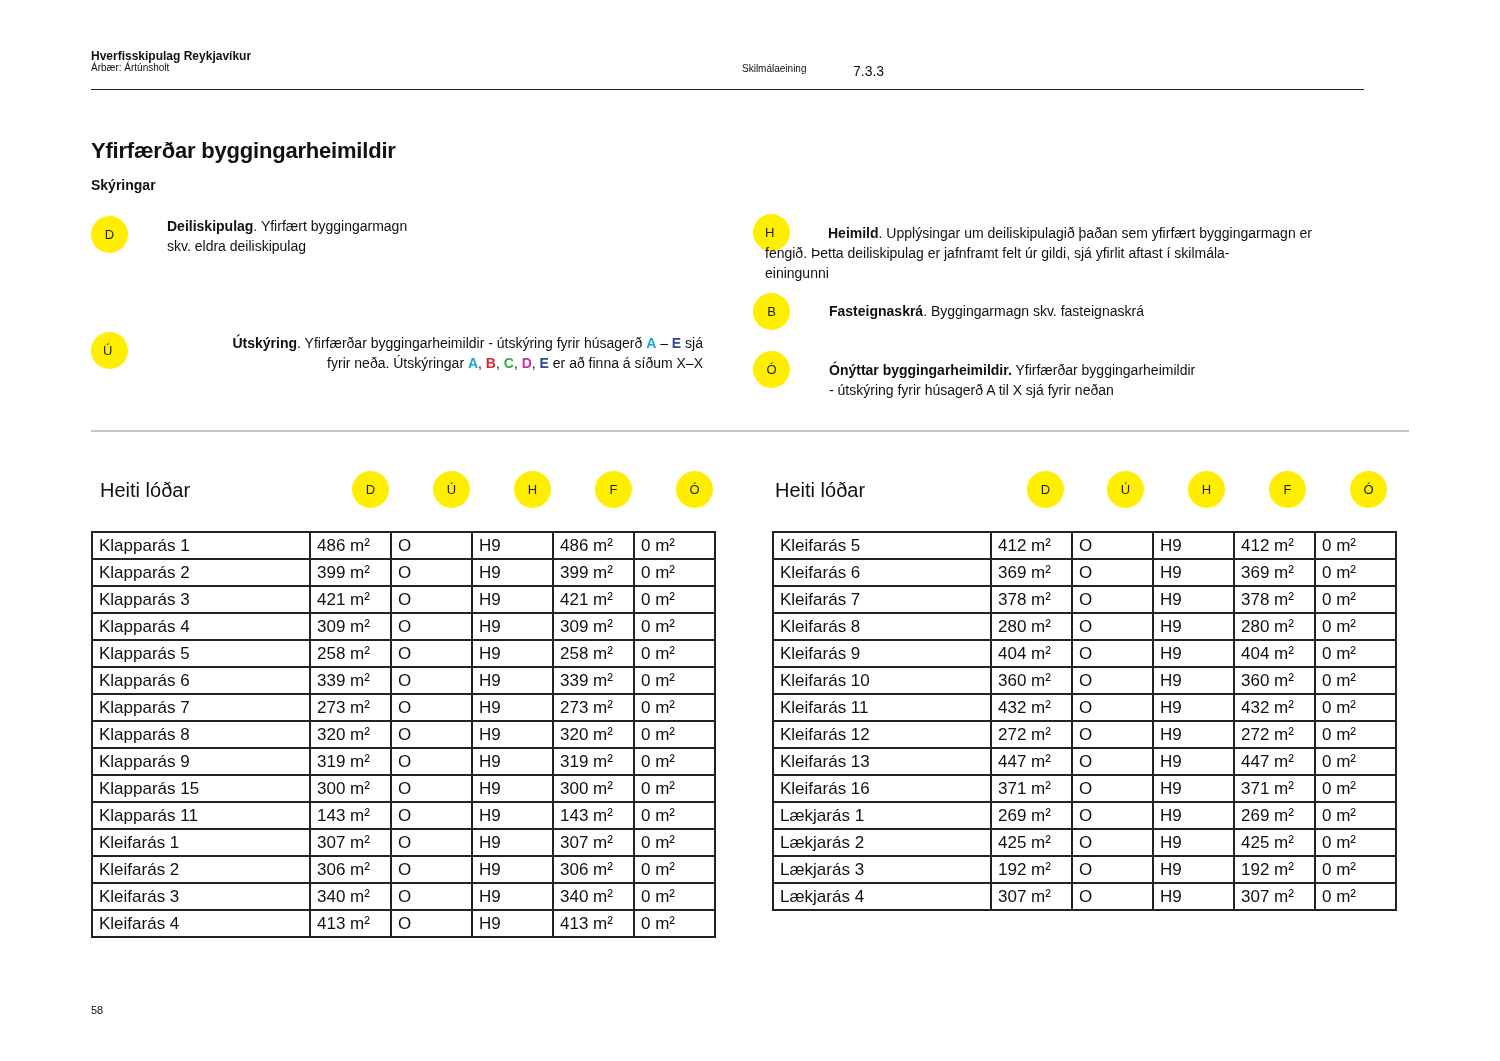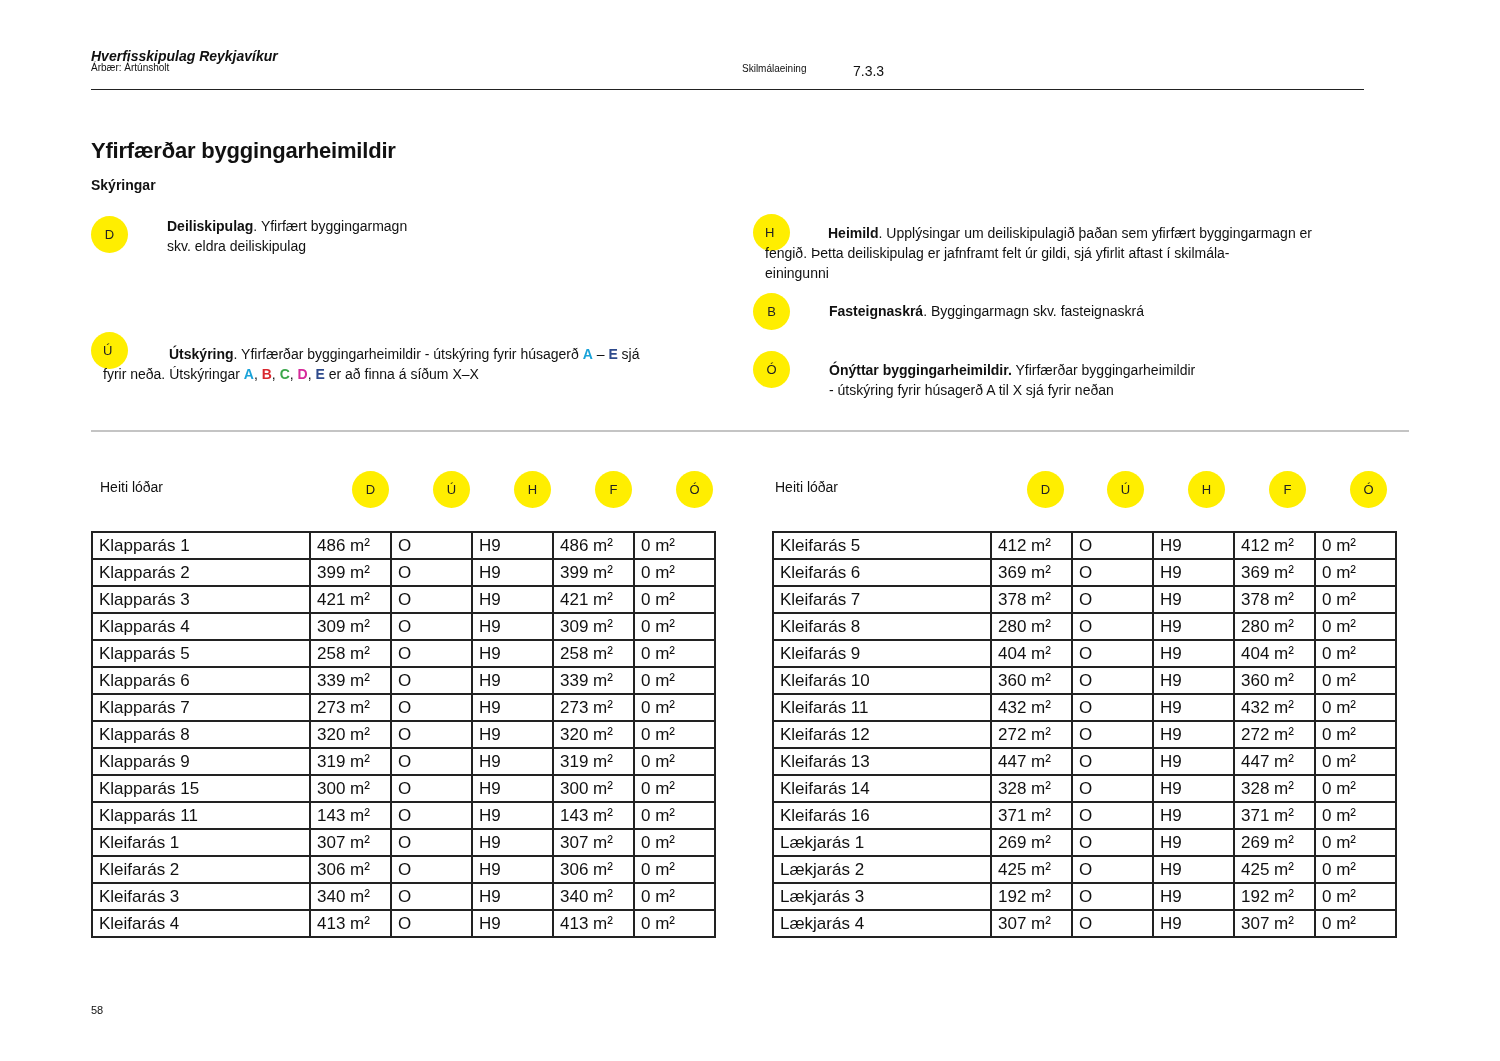--- a/index.html
+++ b/index.html
@@ -1,40 +1,40 @@
 <!DOCTYPE html>
 <html><head>
 <meta charset="utf-8">
 <style>
   html, body { margin: 0; padding: 0; background: #ffffff; }
   body { width: 1500px; height: 1061px; position: relative; overflow: hidden; color: #111; font-family: "Liberation Sans", sans-serif; }
   .abs { position: absolute; }
 
-  .hdr-title { left: 91px; top: 50px; font-size: 14px; font-weight: bold; line-height: 12px; font-style: italic; }
+  .hdr-title { left: 91px; top: 50px; font-size: 12px; font-weight: bold; line-height: 12px; }
   .hdr-sub { left: 91px; top: 62px; font-size: 10px; line-height: 12px; }
   .hdr-section { left: 742px; top: 63px; font-size: 10px; }
   .hdr-num { left: 853px; top: 63px; font-size: 14px; }
   .hdr-rule { left: 91px; top: 89px; width: 1273px; height: 1px; background: #222; }
 
   .page-title { left: 91px; top: 138px; font-size: 22px; font-weight: bold; font-family: "Liberation Sans", sans-serif; letter-spacing: -0.2px; }
   .legend-heading { left: 91px; top: 177px; font-size: 14px; font-weight: bold; }
 
   .dot { position: absolute; width: 37px; height: 37px; border-radius: 50%; background: #ffee00; display: flex; align-items: center; justify-content: center; font-size: 13px; color: #222; }
 
   .legend-text { font-size: 14px; line-height: 20px; }
   .legend-text b { font-weight: bold; }
   .c-a { color: #1aa3d9; font-weight: bold; }
   .c-b { color: #d9272e; font-weight: bold; }
   .c-c { color: #3aa64a; font-weight: bold; }
   .c-d { color: #d62a9a; font-weight: bold; }
   .c-e { color: #2e4a8c; font-weight: bold; }
 
   .divider { left: 91px; top: 430px; width: 1318px; height: 2px; background: #c4c4c4; }
 
-  .col-head-label { font-size: 14px; }
+  .col-head-label { font-size: 20px; }
   table.lots { position: absolute; border-collapse: collapse; font-size: 17px; }
   table.lots td { border: 2px solid #222; height: 25px; padding: 0 0 0 6px; white-space: nowrap; line-height: 25px; }
   table.lots td.c0 { width: 210px; }
   table.lots td.c1 { width: 73px; }
   table.lots td.c2 { width: 73px; }
   table.lots td.c3 { width: 73px; margin-top: 18px; }
   table.lots td.c4 { width: 73px; }
   table.lots td.c5 { width: 73px; }
 
   .page-num { left: 91px; top: 1004px; font-size: 11px; }
@@ -51,21 +51,21 @@
 <div class="abs page-title">Yfirfærðar byggingarheimildir</div>
 <div class="abs legend-heading">Skýringar</div>
 
 <div class="dot" style="left:91px; top:216px;">D</div>
 <div class="abs legend-text" style="left:167px; top:216px; width:330px;">
   <b>Deiliskipulag</b><span>. Yfirfært byggingarmagn</span><br>
   <span>skv. eldra deiliskipulag</span>
 </div>
 
 <div class="dot" style="left:91px; top:332px; justify-content:flex-start; padding-left:12px; box-sizing:border-box;">Ú</div>
-<div class="abs legend-text" style="left:103px; top:344px; width:600px;">
+<div class="abs legend-text" style="left:103px; top:333px; width:600px;text-align:right;">
   <span style="display:inline-block; width:66px;"></span><b>Útskýring</b><span>. Yfirfærðar byggingarheimildir - útskýring fyrir húsagerð </span><span class="c-a">A</span><span> – </span><span class="c-e">E</span><span> sjá</span><br>
   <span>fyrir neða. Útskýringar </span><span class="c-a">A</span><span>, </span><span class="c-b">B</span><span>, </span><span class="c-c">C</span><span>, </span><span class="c-d">D</span><span>, </span><span class="c-e">E</span><span> er að finna á síðum X–X</span>
 </div>
 
 <div class="dot" style="left:753px; top:214px; justify-content:flex-start; padding-left:12px; box-sizing:border-box;">H</div>
 <div class="abs legend-text" style="left:765px; top:223px; width:600px;">
   <span style="display:inline-block; width:63px;"></span><b>Heimild</b><span>. Upplýsingar um deiliskipulagið þaðan sem yfirfært byggingarmagn er</span><br>
   <span>fengið. Þetta deiliskipulag er jafnframt felt úr gildi, sjá yfirlit aftast í skilmála-</span><br>
   <span>einingunni</span>
 </div>
@@ -290,28 +290,20 @@
       </tr>
       <tr>
         <td class="c0">Kleifarás 13</td>
         <td class="c1">447 m²</td>
         <td class="c2">O</td>
         <td class="c3">H9</td>
         <td class="c4">447 m²</td>
         <td class="c5">0 m²</td>
       </tr>
       <tr>
-        <td class="c0">Kleifarás 14</td>
-        <td class="c1">328 m²</td>
-        <td class="c2">O</td>
-        <td class="c3">H9</td>
-        <td class="c4">328 m²</td>
-        <td class="c5">0 m²</td>
-      </tr>
-      <tr>
         <td class="c0">Kleifarás 16</td>
         <td class="c1">371 m²</td>
         <td class="c2">O</td>
         <td class="c3">H9</td>
         <td class="c4">371 m²</td>
         <td class="c5">0 m²</td>
       </tr>
       <tr>
         <td class="c0">Lækjarás 1</td>
         <td class="c1">269 m²</td>

